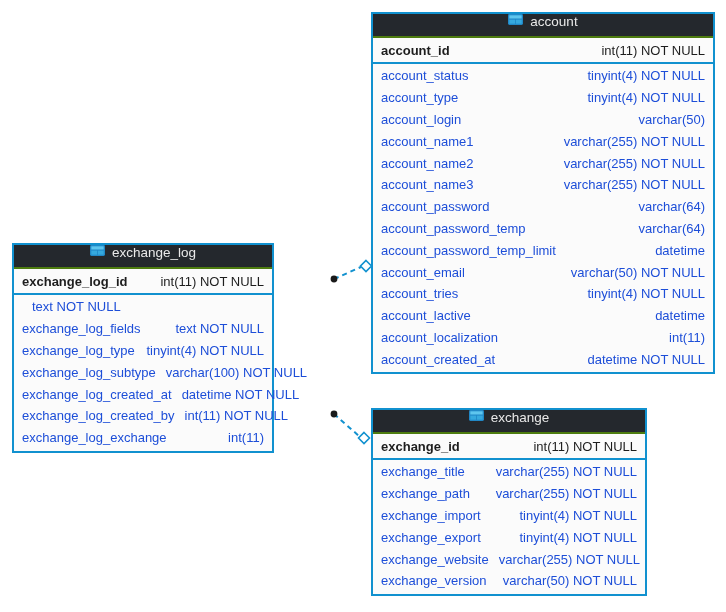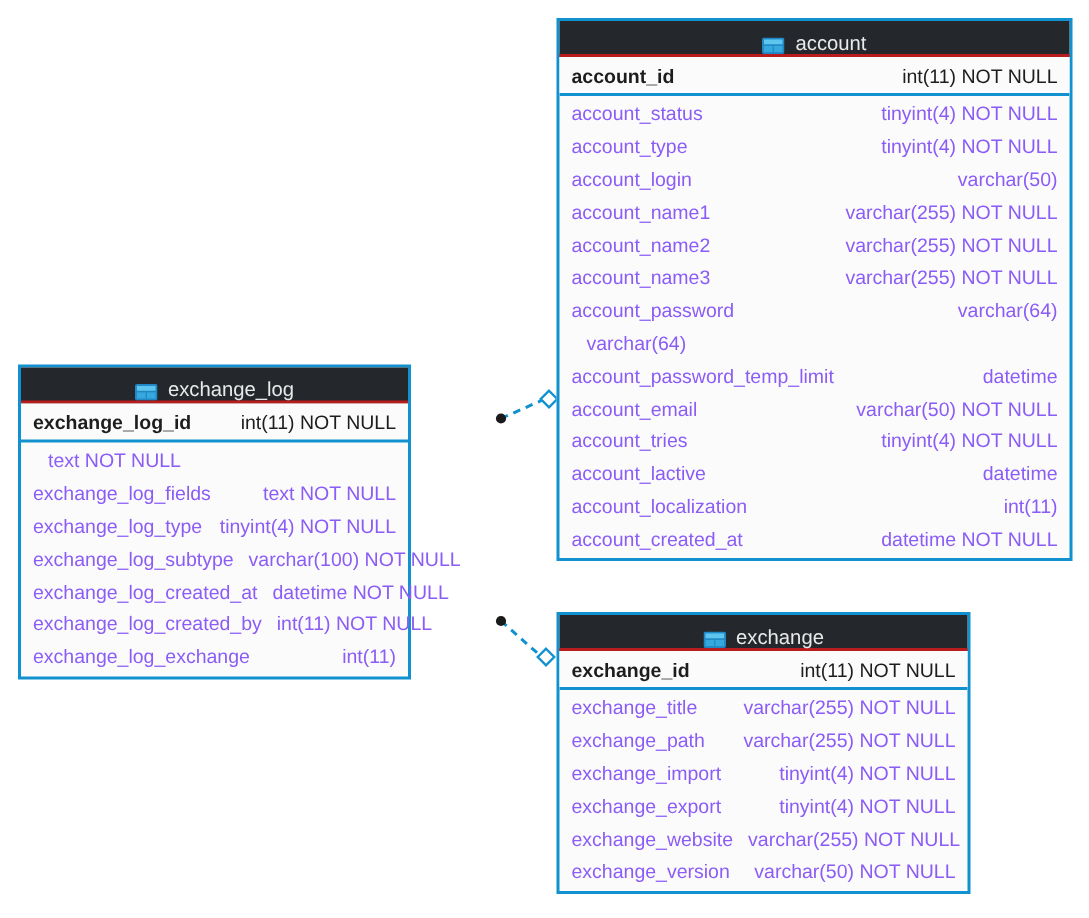--- a/index.html
+++ b/index.html
@@ -12,40 +12,40 @@
 
   .db-table {
     position:absolute;
     border:2px solid #1191cf;
     background:#fbfbfb;
   }
   .t-header {
     height:24px;
     background:#24282d;
     color:#e9e9e9;
-    display:flex; align-items:flex-end; justify-content:center; gap:7px;
+    display:flex; align-items:flex-start; justify-content:center; gap:7px;
     font-size:13.5px;
-    border-bottom:2px solid #b91c1c;
+    border-bottom:2px solid #4d7c0f;
   }
   .t-header .title { color:#e9e9e9; }
   .t-pk {
     height:26px;
     display:flex; align-items:center; justify-content:space-between;
     padding:0 8px;
     background:#fbfbfb;
     border-bottom:2px solid #1191cf;
     font-size:13px; color:#1d1d1d;
   }
   .t-pk .col-name { font-weight:bold; }
   .t-rows { padding:1px 0 2px 0; }
   .row {
     height:21.8px;
     display:flex; align-items:center; justify-content:space-between;
     padding:0 8px;
-    font-size:13px; color:#8b5cf6;
+    font-size:13px; color:#1d4ed8;
     white-space:nowrap;
   }
   .col-name { text-align:left; }
   .col-type { text-align:left; margin-left:10px; }
 
   #table-account      { left:371px; top:12px;  width:344px; }
   #table-exchange-log { left:12px;  top:243px; width:262px; }
   #table-exchange     { left:371px; top:408px; width:276px; }
 
   svg.connectors { position:absolute; left:0; top:0; width:726px; height:612px; pointer-events:none; }
@@ -108,20 +108,21 @@
         </div>
         <div class="row">
           <span class="col-name">account_name3</span>
           <span class="col-type">varchar(255) NOT NULL</span>
         </div>
         <div class="row">
           <span class="col-name">account_password</span>
           <span class="col-type">varchar(64)</span>
         </div>
         <div class="row">
+          <span class="col-name">account_password_temp</span>
           <span class="col-type">varchar(64)</span>
         </div>
         <div class="row">
           <span class="col-name">account_password_temp_limit</span>
           <span class="col-type">datetime</span>
         </div>
         <div class="row">
           <span class="col-name">account_email</span>
           <span class="col-type">varchar(50) NOT NULL</span>
         </div>

